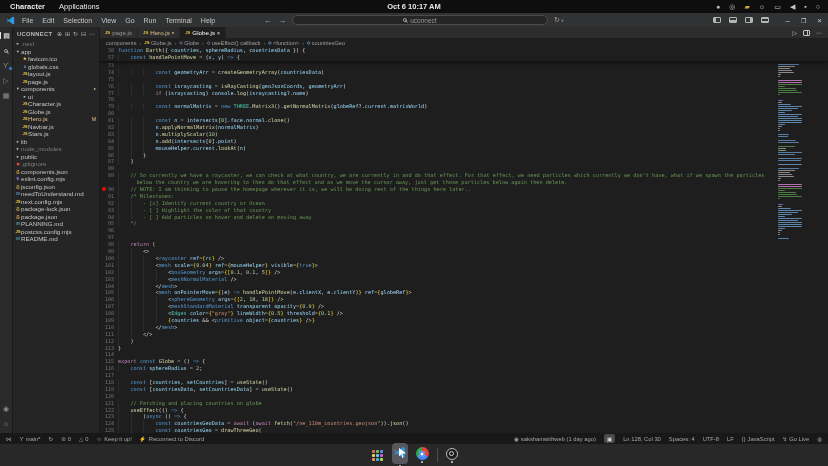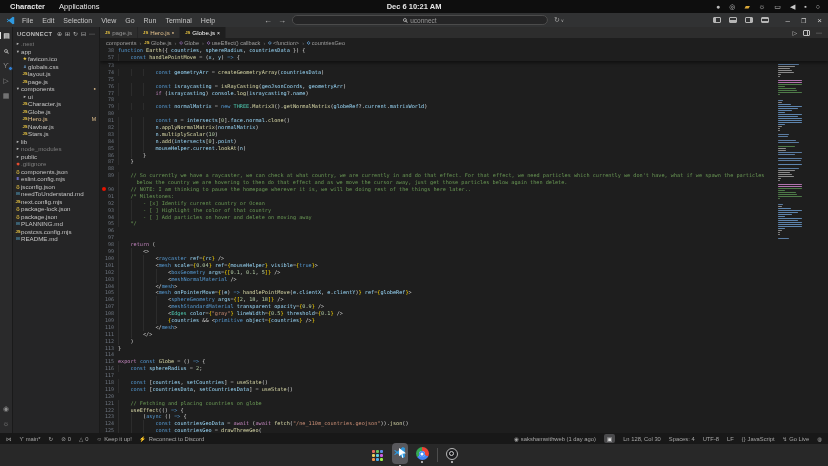--- a/index.html
+++ b/index.html
@@ -104,21 +104,21 @@
   #cursor{position:absolute;left:399px;top:448px;width:7px;height:10px;background:#fff;clip-path:polygon(0 0,100% 52%,48% 58%,62% 95%,48% 100%,36% 62%,0 82%);z-index:9;filter:drop-shadow(0 0 .5px #000)}
 </style>
 </head>
 <body>
 
 <div id="menubar">
   <div id="mb-left">
       <span class="mb-item">Character</span>
       <span class="mb-item">Applications</span>
     </div>
-  <div id="mb-clock">Dec 6 10:21 AM</div>
+  <div id="mb-clock">Oct 6 10:17 AM</div>
   <div id="mb-status">
       <span class="mbi" style="color: rgb(189, 189, 189);">●</span>
       <span class="mbi" style="color: rgb(201, 201, 201);">◎</span>
       <span class="mbi" style="color: rgb(217, 167, 56);">▰</span>
       <span class="mbi" style="color: rgb(213, 213, 213);">☼</span>
       <span class="mbi" style="color: rgb(201, 201, 201);">▭</span>
       <span class="mbi" style="color: rgb(201, 201, 201);">◀</span>
       <span class="mbi" style="color: rgb(201, 201, 201);">▪</span>
       <span class="mbi" style="color: rgb(201, 201, 201);">○</span>
     </div>

